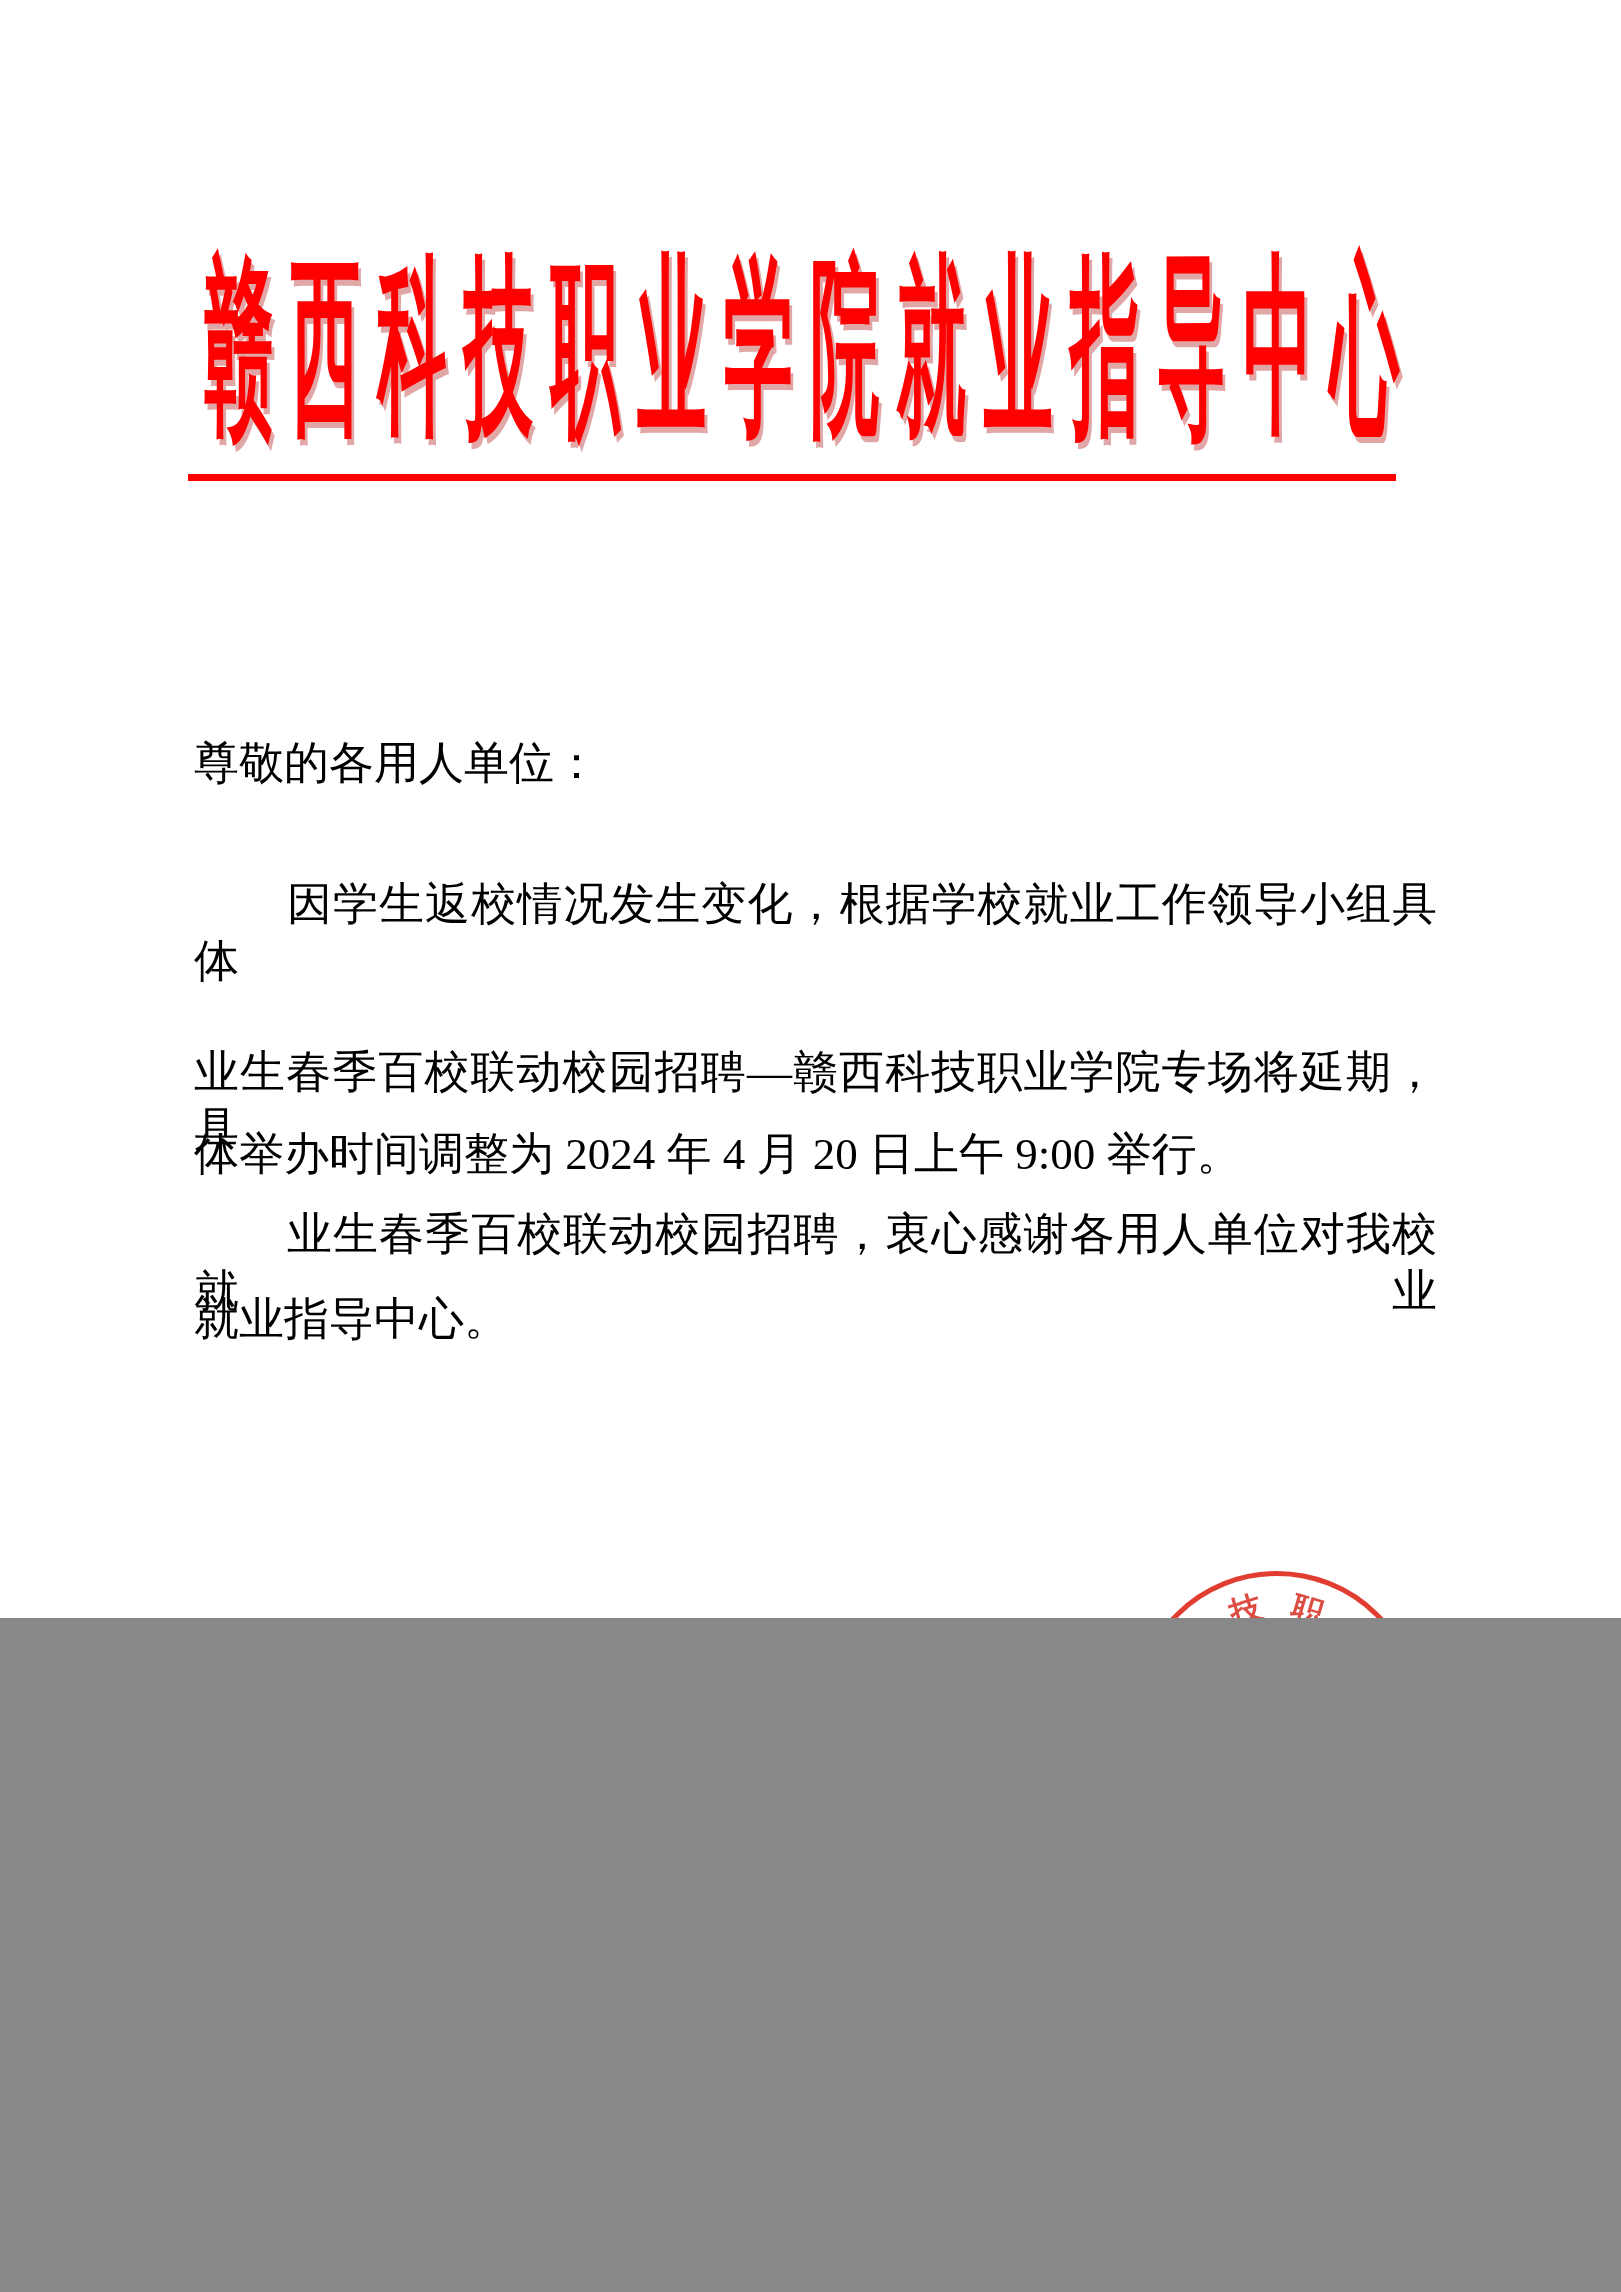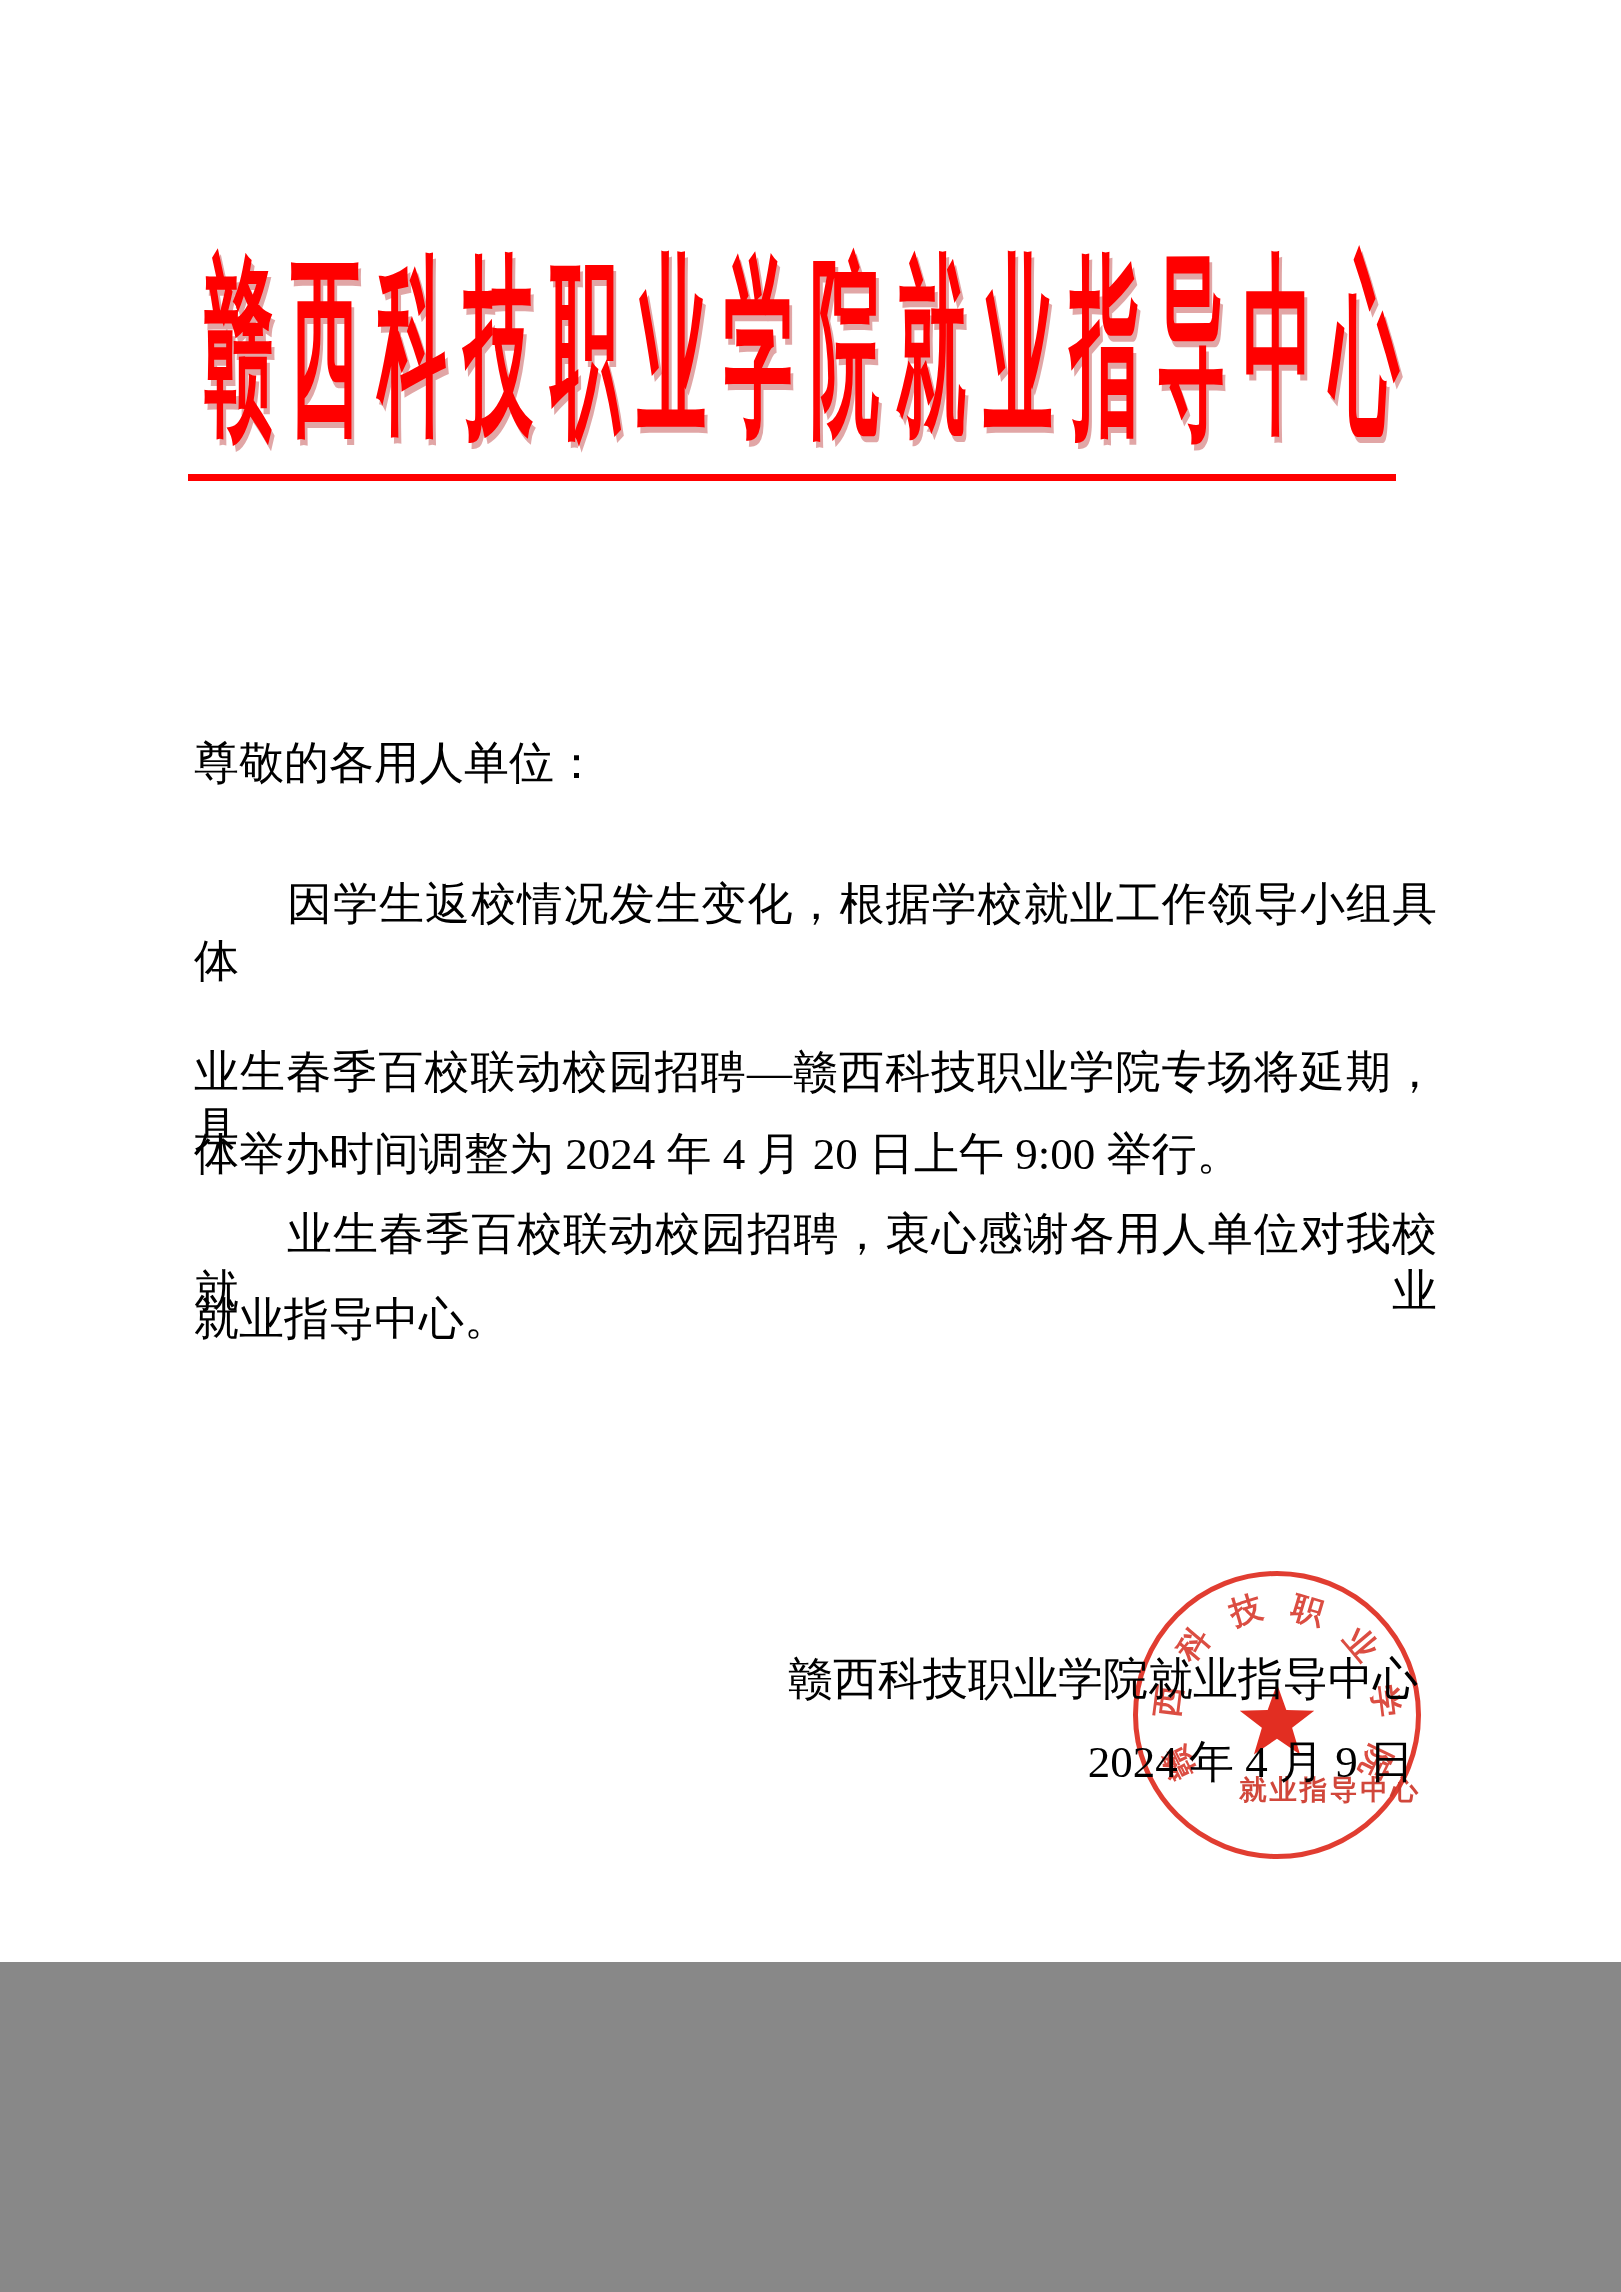--- a/index.html
+++ b/index.html
@@ -1,18 +1,18 @@
 <!DOCTYPE html>
 <html><head>
 <meta charset="utf-8">
 <style>
   html,body { margin:0; padding:0; background:#888; }
   .page {
     position:relative;
-    width:1621px; height:1962px;
+    width:1621px; height:1618px;
     margin:0 auto;
     background:#ffffff;
     overflow:hidden;
     font-family:"Liberation Serif","DejaVu Serif",serif;
     color:#000000;
   }
   
   .masthead {
     position:absolute; top:248px; left:0; width:100%;
     text-align:center; white-space:nowrap;

